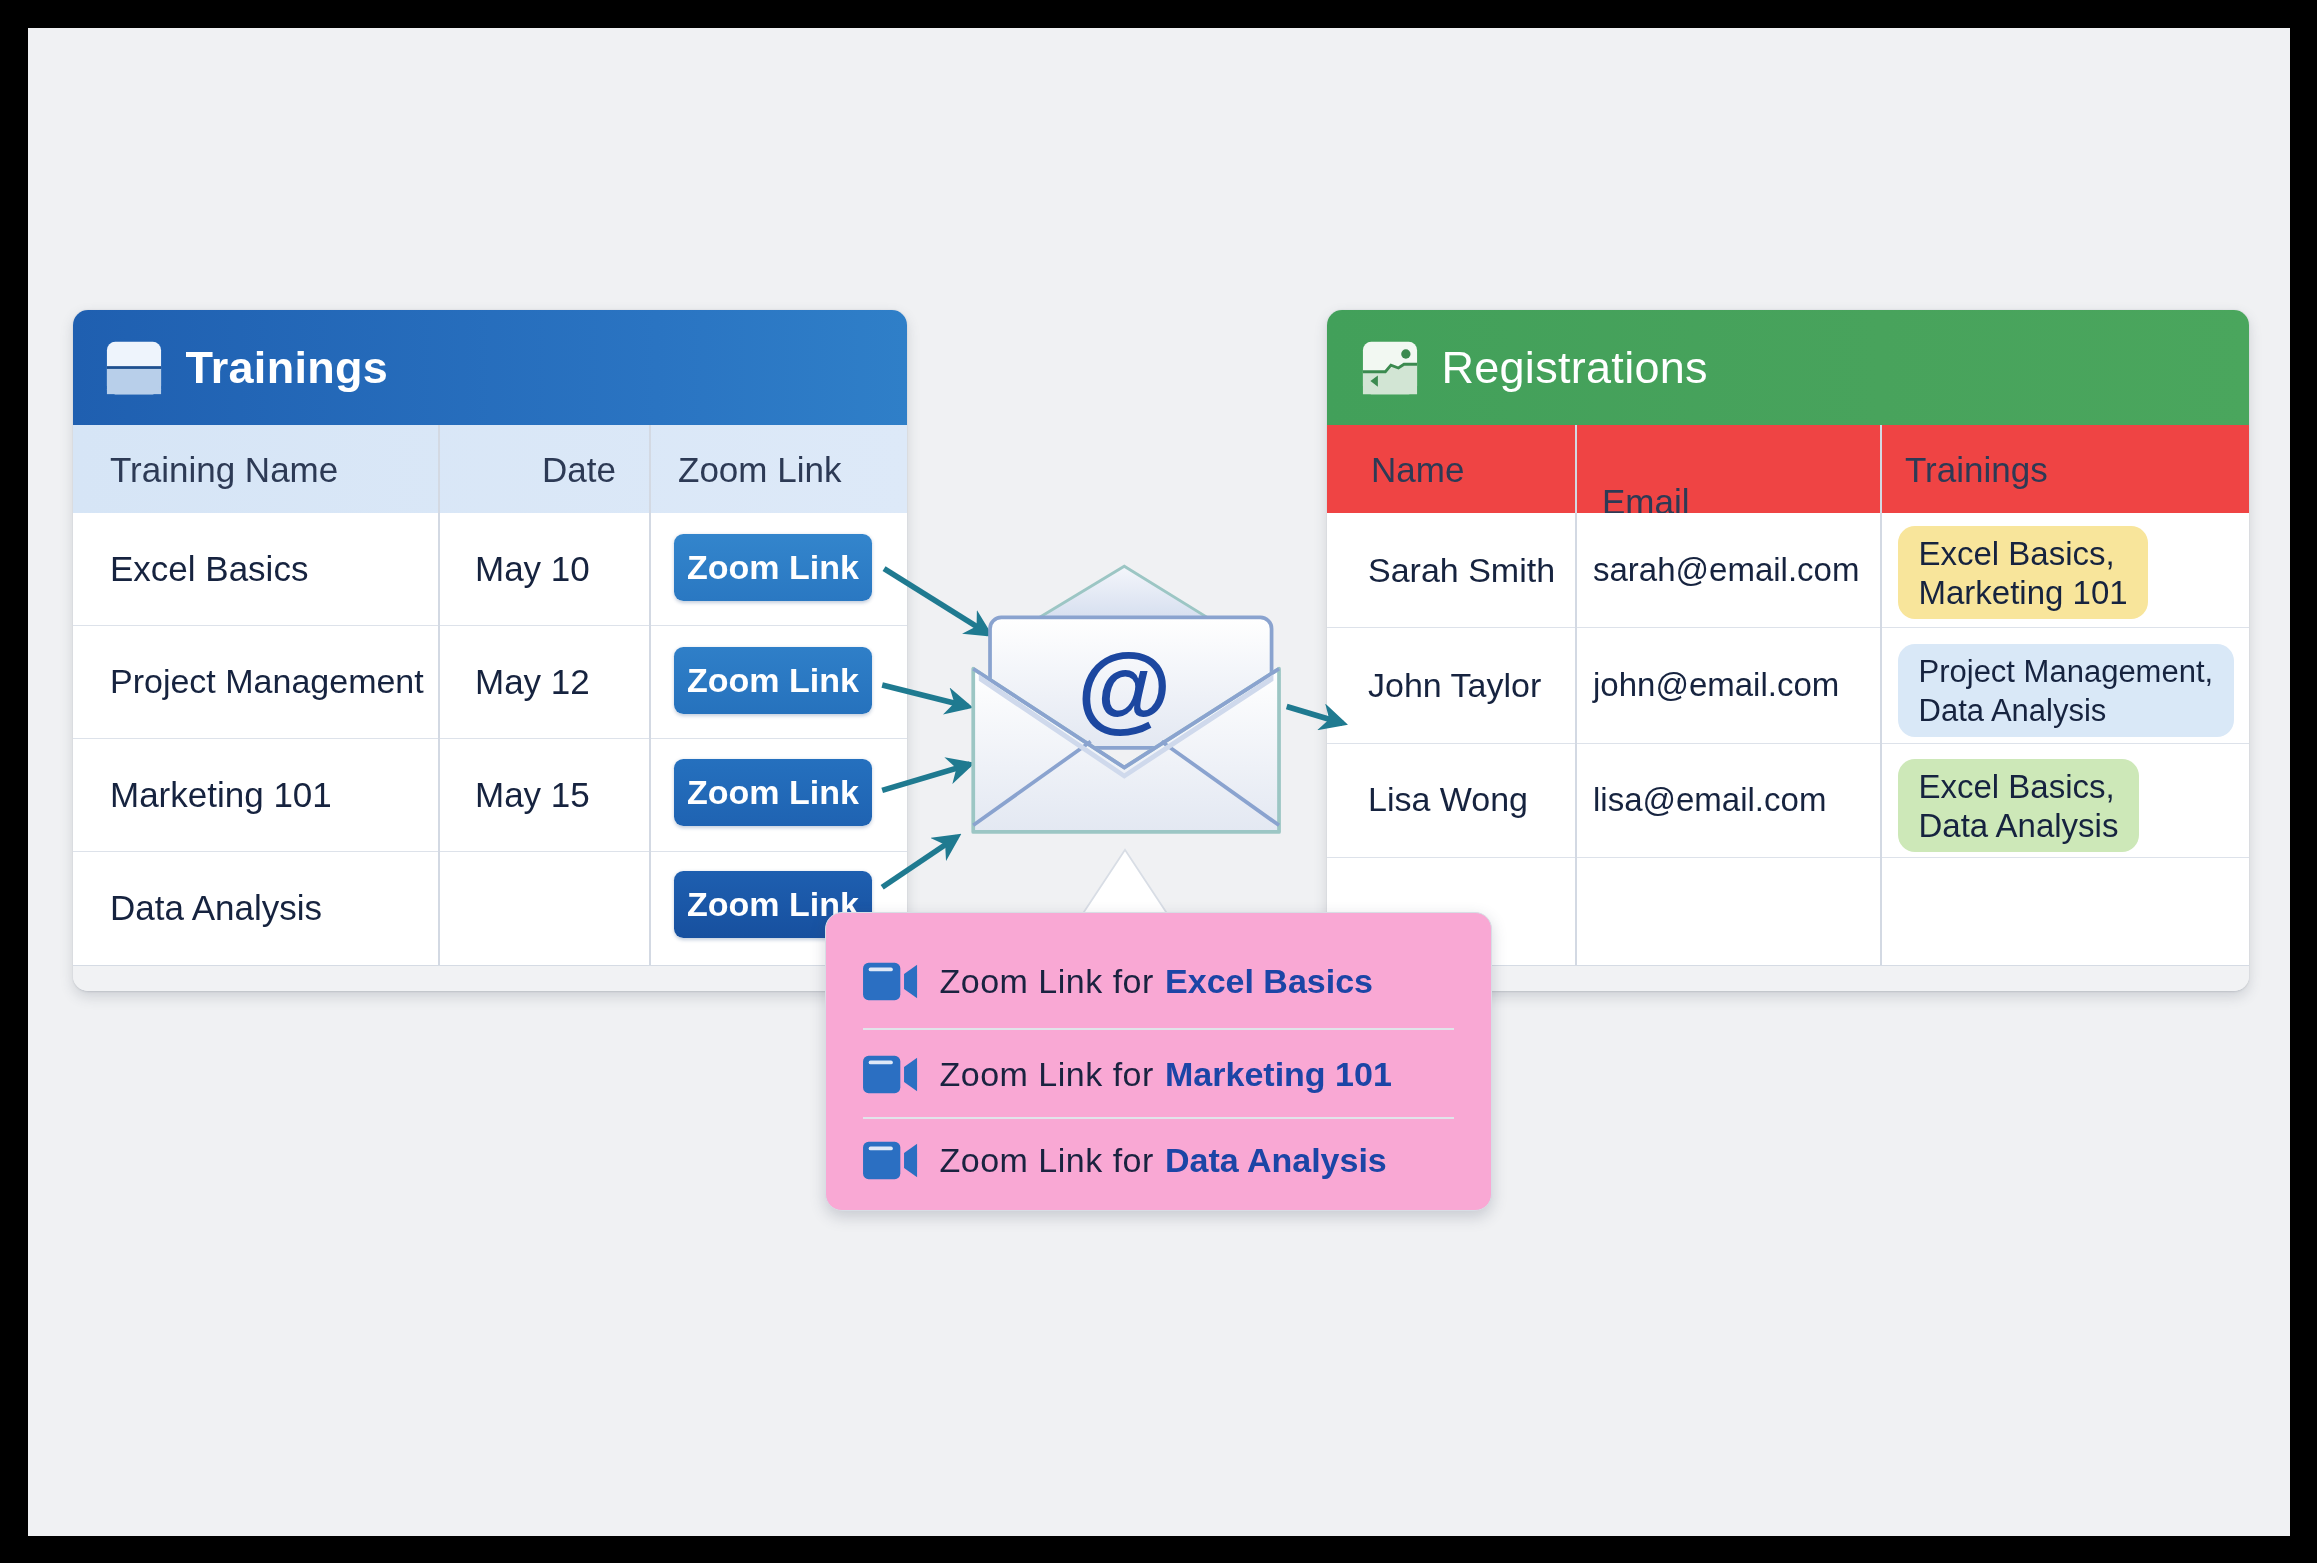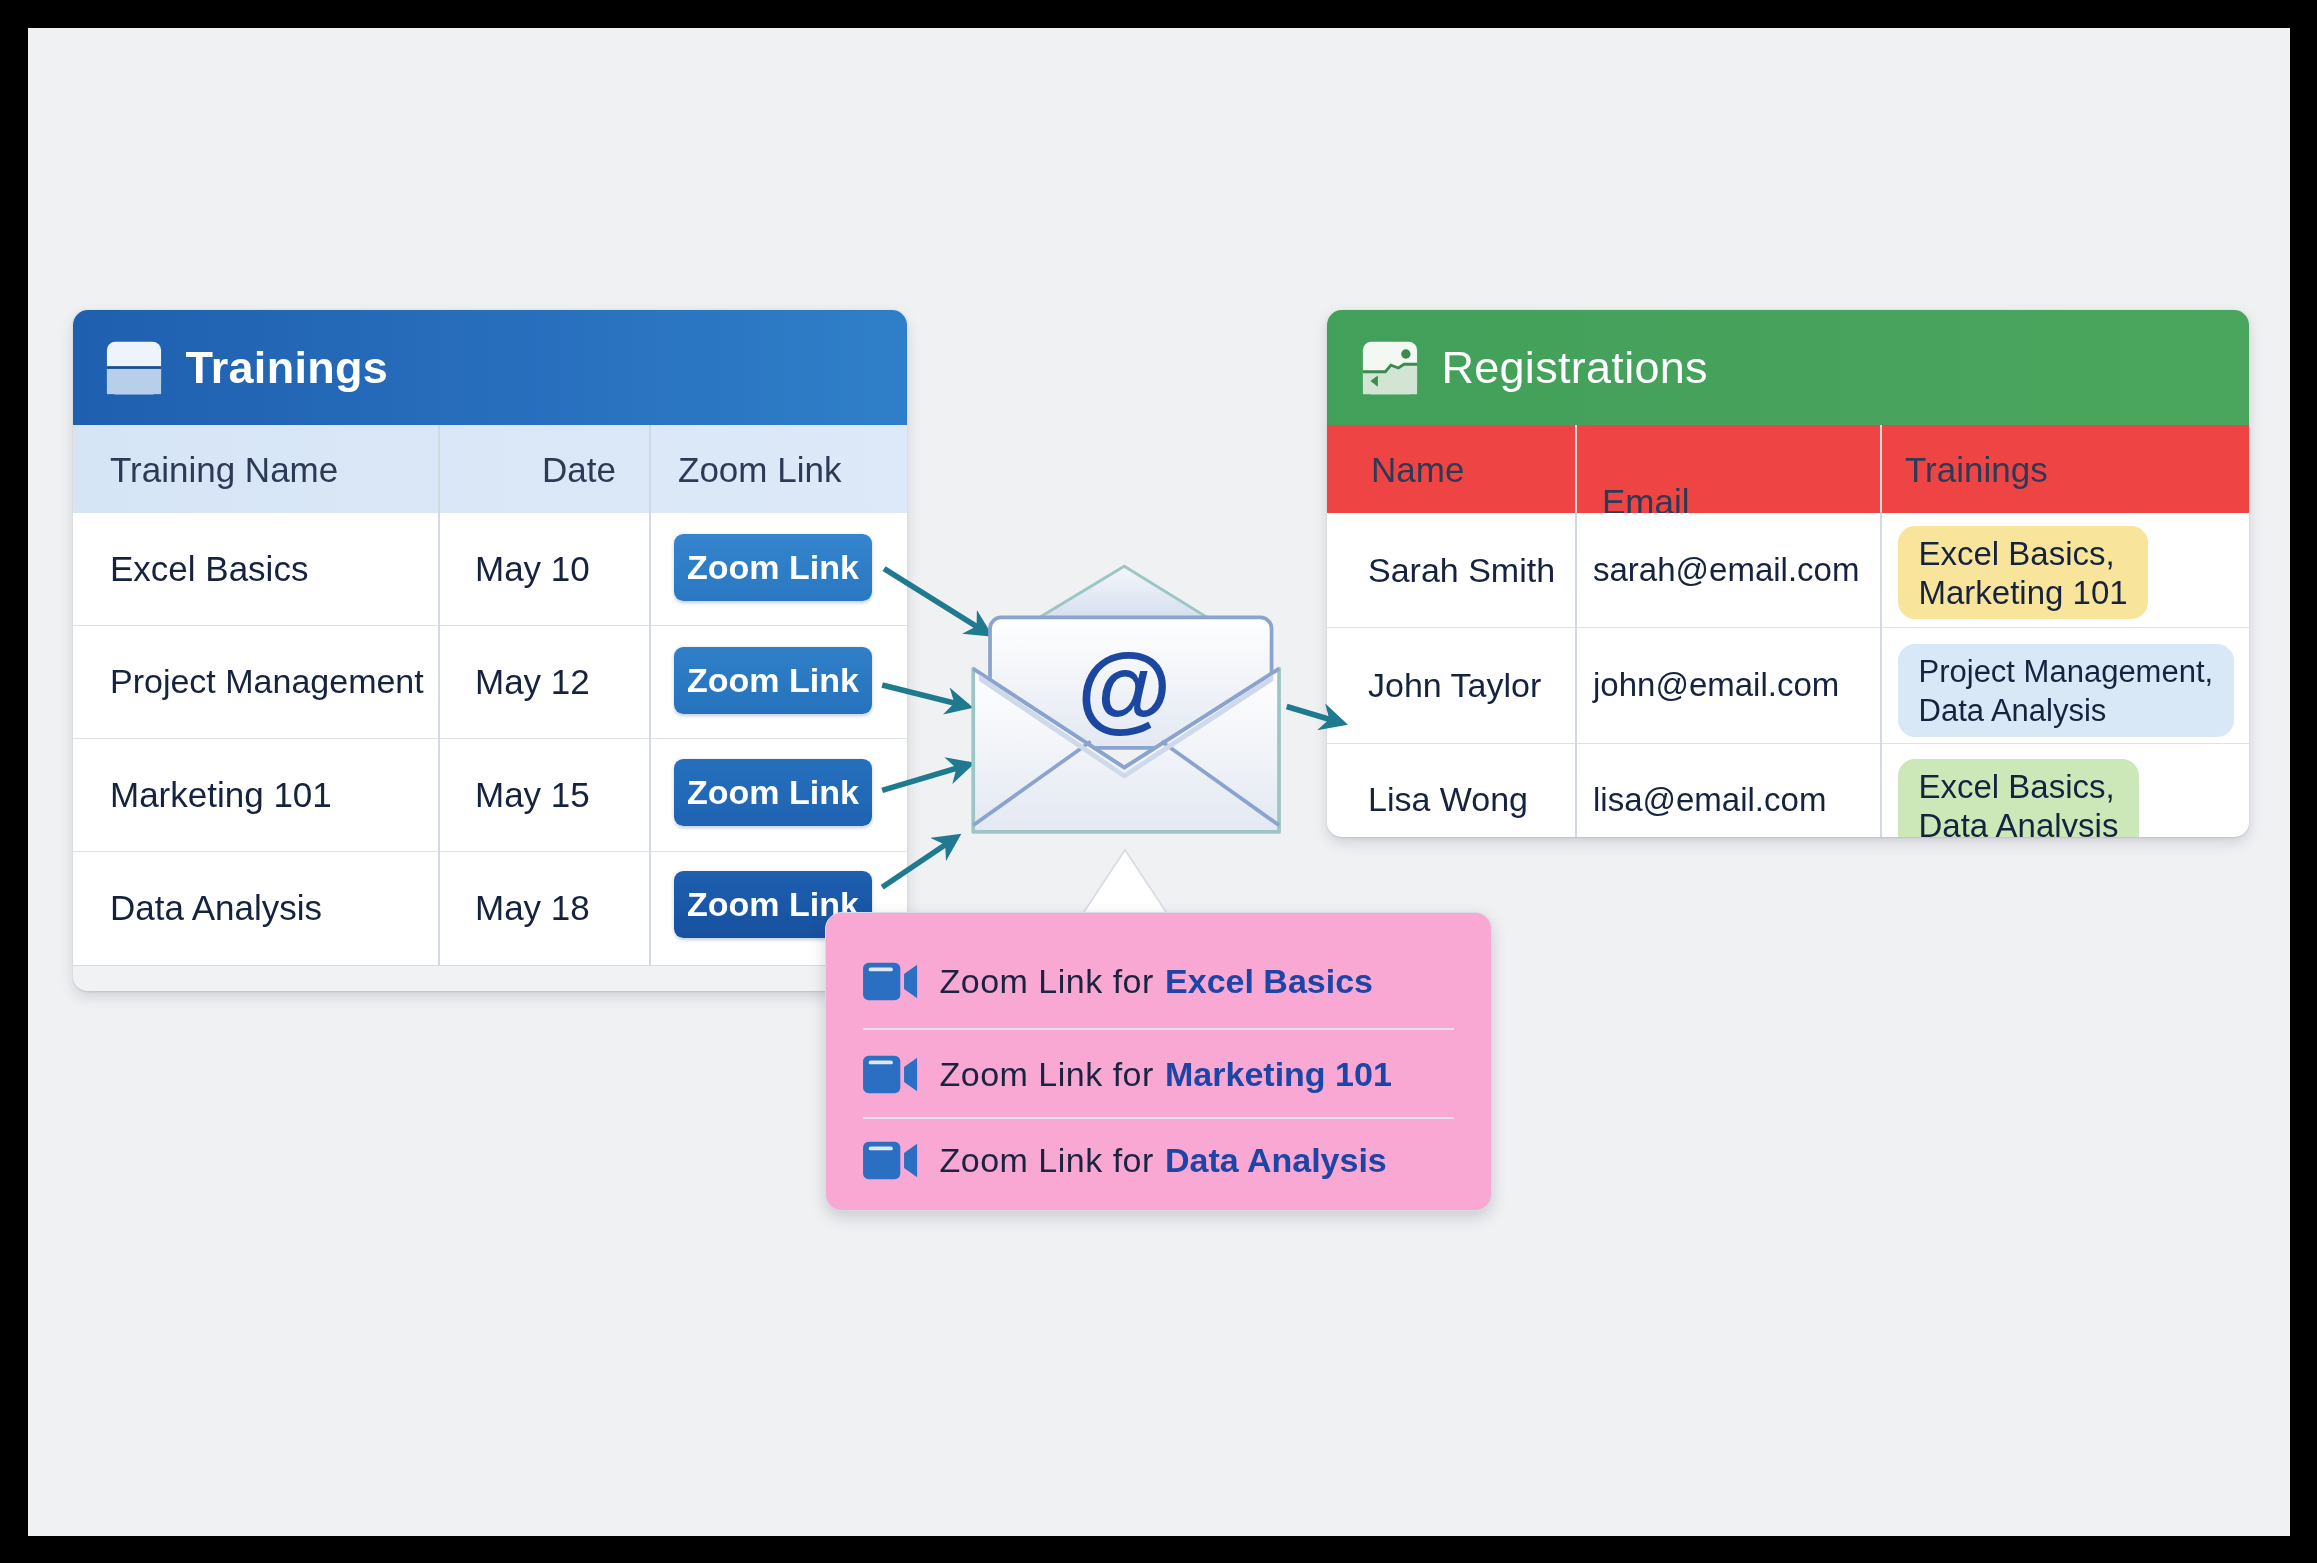--- a/index.html
+++ b/index.html
@@ -78,32 +78,31 @@
     </div>
     <div class="row" style="top:225px; height:113px;">
       <div class="cell" style="left:37px; width:326px;">Marketing 101</div>
       <div class="cell" style="left:365px; width:212px; padding-left:37px;">May 15</div>
       <div class="cell" style="left:577px; width:257px;">
         <button class="zoom-btn" style="top:21.4px; background:linear-gradient(180deg,#2570be,#1f63b2);">Zoom Link</button>
       </div>
     </div>
     <div class="row" style="top:337px; height:115px; border-bottom:none;">
       <div class="cell" style="left:37px; width:326px;">Data Analysis</div>
-      <div class="cell" style="left:365px; width:212px; padding-left:37px;">May 18</div>
       <div class="cell" style="left:577px; width:257px;">
         <button class="zoom-btn" style="top:21.4px; background:linear-gradient(180deg,#1e5fb0,#17509f);">Zoom Link</button>
       </div>
     </div>
   </div>
   <div class="vline" style="left:365px;"></div>
   <div class="vline" style="left:576px;"></div>
   <div class="footer"></div>
 </div>
 
-<div class="panel" style="left:1327px; top:310px; width:922px; height:527px;">
+<div class="panel" style="left:1327px; top:310px; width:922px; height:681px;">
   <div class="panel-header" style="background:linear-gradient(90deg,#42a05a 0%,#48a35c 60%,#4aa65d 100%);">
     <svg class="hdr-icon" viewBox="0 0 62 60" style="margin-left:34px;">
       <rect x="2" y="2" width="58" height="56" rx="9" fill="#f2f8f2"></rect>
       <path d="M2 34 L26 34 L32 27 L40 30 L46 26 L60 26 L60 58 L2 58 Z" fill="#d2e5d4"></path>
       <path d="M2 34 L26 34 L32 27 L40 30 L46 26 L60 26" stroke="#3b8a4f" stroke-width="3" fill="none"></path>
       <circle cx="48" cy="15" r="5" fill="#3b8a4f"></circle>
       <path d="M18 38 L18 50 L10 44 Z" fill="#3b8a4f"></path>
     </svg>
     <span class="panel-title" style="font-weight:normal; font-size:45px;">Registrations</span>
   </div>

